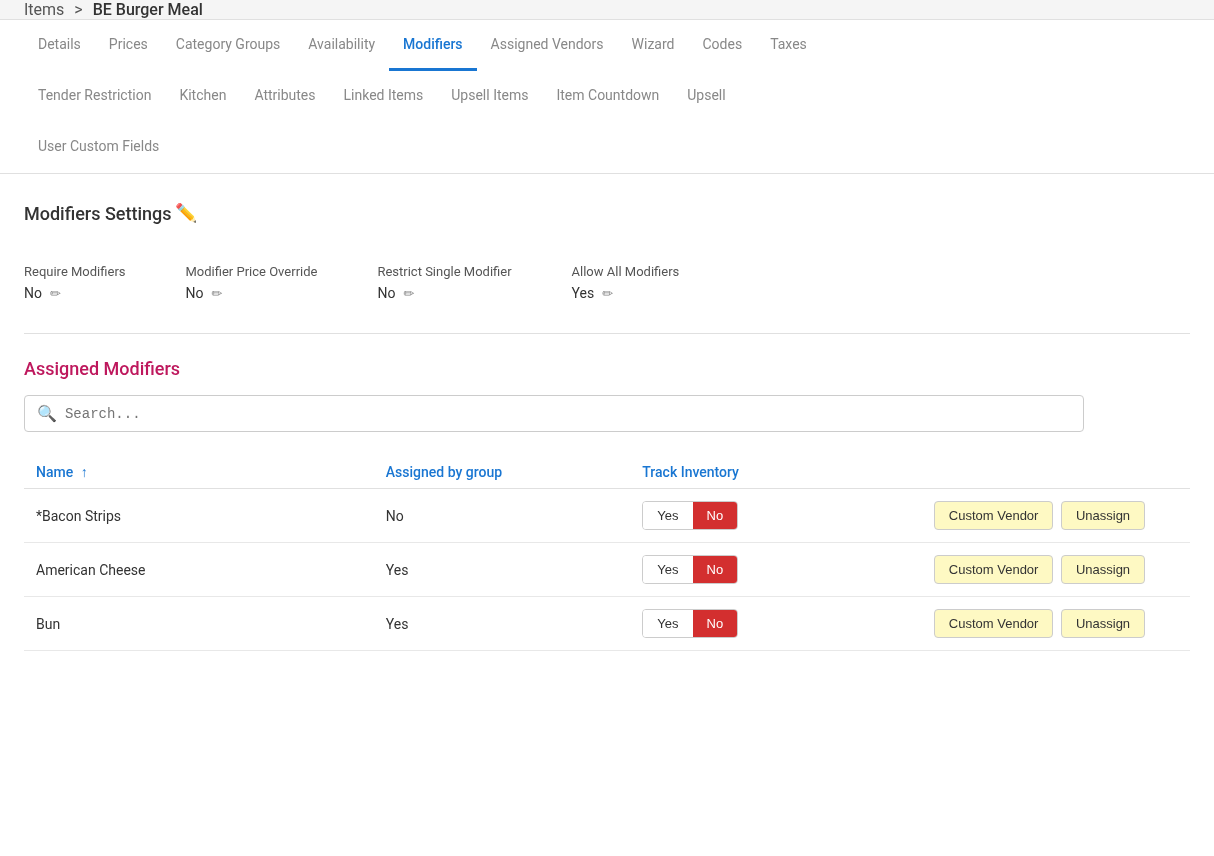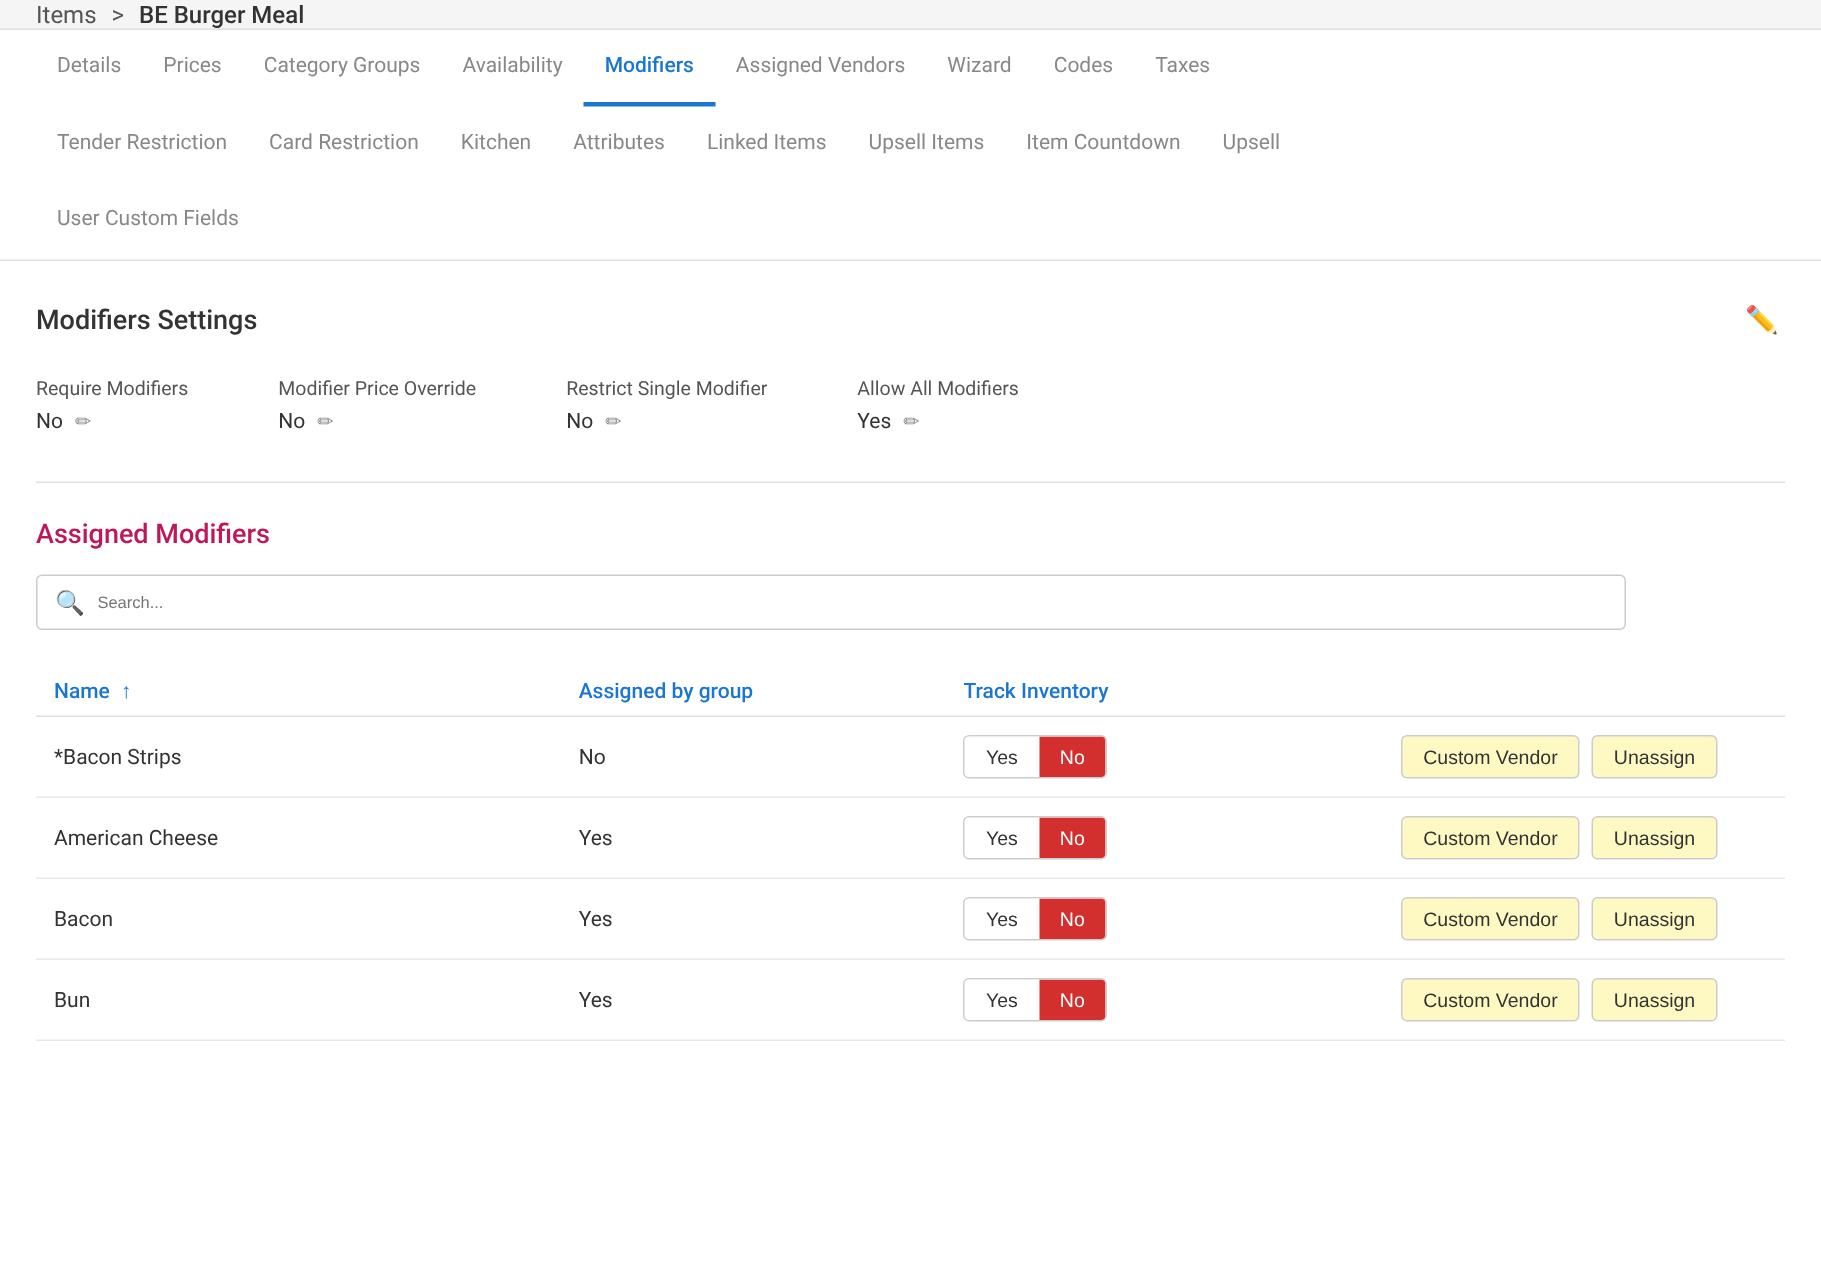--- a/index.html
+++ b/index.html
@@ -40,22 +40,21 @@
       font-weight: 500;
     }
 
     .content {
       padding: 24px;
     }
 
     .section-header {
       display: flex;
       align-items: center;
-      justify-content: space-between;
-      margin-bottom: 24px;
+      margin-bottom: 36px;
     }
     .section-title {
       font-size: 18px;
       font-weight: 500;
       color: #333;
     }
     .edit-icon-btn {
       background: none;
       border: none;
       cursor: pointer;
@@ -118,24 +117,25 @@
       background: #fff;
     }
     .search-icon {
       color: #888;
       margin-right: 8px;
       font-size: 16px;
     }
     .search-input {
       border: none;
       outline: none;
-      font-size: 11px;
+      font-size: 14px;
       color: #15803d;
       width: 100%;
       background: transparent;
+      font-family: Liberation Mono, monospace;
     }
     .add-modifier-btn {
       background: #1976d2;
       color: #fff;
       border: none;
       border-radius: 4px;
       padding: 10px 20px;
       font-size: 14px;
       font-weight: 500;
       cursor: pointer;
@@ -226,21 +226,20 @@
     <div class="tab-item">Category Groups</div>
     <div class="tab-item">Availability</div>
     <div class="tab-item active">Modifiers</div>
     <div class="tab-item">Assigned Vendors</div>
     <div class="tab-item">Wizard</div>
     <div class="tab-item">Codes</div>
     <div class="tab-item">Taxes</div>
   </div>
   <div class="tabs-row">
     <div class="tab-item">Tender Restriction</div>
-    <div class="tab-item">Card Restriction</div>
     <div class="tab-item">Kitchen</div>
     <div class="tab-item">Attributes</div>
     <div class="tab-item">Linked Items</div>
     <div class="tab-item">Upsell Items</div>
     <div class="tab-item">Item Countdown</div>
     <div class="tab-item">Upsell</div>
   </div>
   <div class="tabs-row">
     <div class="tab-item">User Custom Fields</div>
   </div>
@@ -335,44 +334,30 @@
               <button class="yn-btn">Yes</button>
               <button class="yn-btn active-no">No</button>
             </div>
           </td>
           <td>
             <button class="action-btn">Custom Vendor</button>
             <button class="action-btn">Unassign</button>
           </td>
         </tr>
         <tr>
-          <td>Bacon</td>
+          <td>Bun</td>
           <td>Yes</td>
           <td>
             <div class="yes-no-group">
               <button class="yn-btn">Yes</button>
               <button class="yn-btn active-no">No</button>
             </div>
           </td>
           <td>
             <button class="action-btn">Custom Vendor</button>
             <button class="action-btn">Unassign</button>
           </td>
         </tr>
-        <tr>
-          <td>Bun</td>
-          <td>Yes</td>
-          <td>
-            <div class="yes-no-group">
-              <button class="yn-btn">Yes</button>
-              <button class="yn-btn active-no">No</button>
-            </div>
-          </td>
-          <td>
-            <button class="action-btn">Custom Vendor</button>
-            <button class="action-btn">Unassign</button>
-          </td>
-        </tr>
       </tbody>
     </table>
   </div>
 
 </div>
 
 </body></html>

